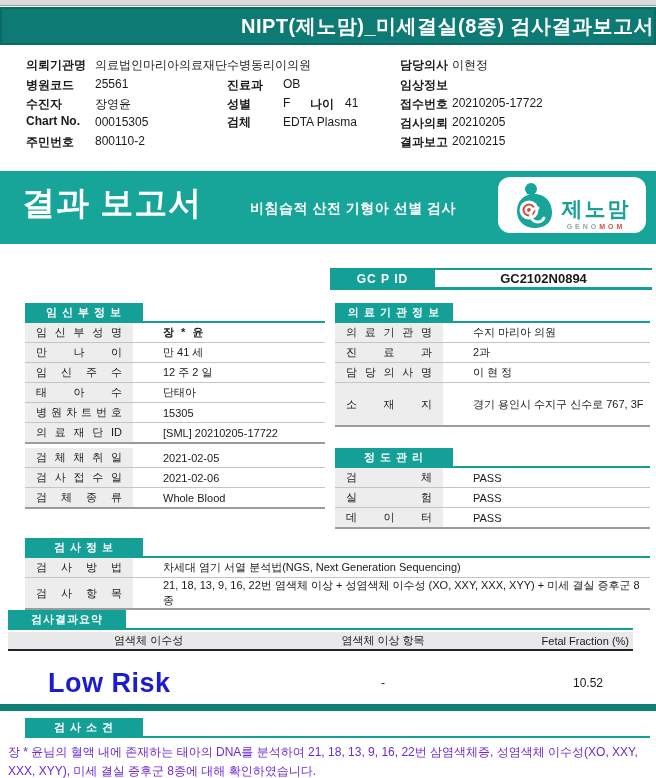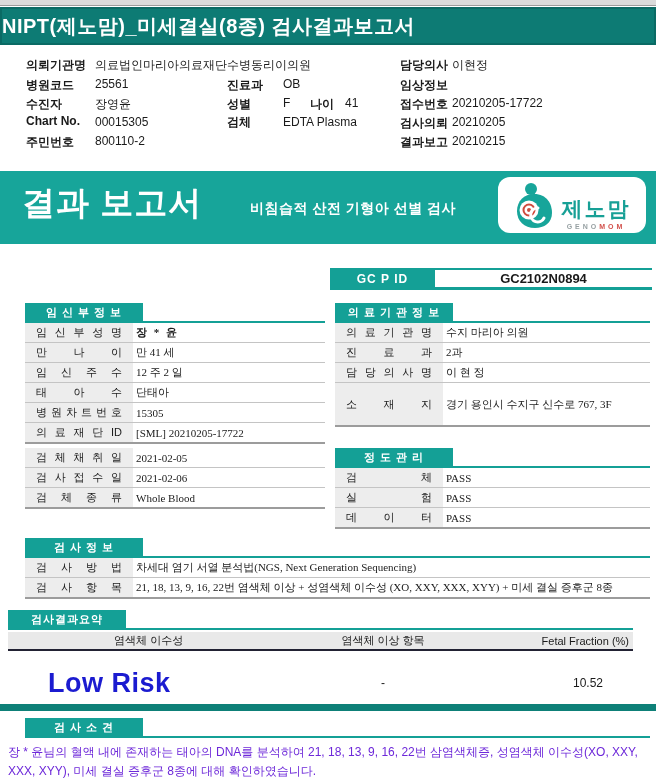--- a/index.html
+++ b/index.html
@@ -14,21 +14,21 @@
   html,body{margin:0;padding:0;background:#fff;}
   .page{
     position:relative;width:656px;height:778px;background:#fff;
     font-family:"Liberation Sans",sans-serif;color:var(--ink);overflow:hidden;
   }
   .abs{position:absolute;}
   
   .top-strip{top:0;left:0;width:656px;height:5px;background:#dadada;border-bottom:1px solid #9b9b9b;}
   .title-bar{
     top:7px;left:0;width:652px;height:34px;background:var(--teal-dark);
-    border:2px solid #0a6a64;display:flex;align-items:center;justify-content:flex-start;
+    border:2px solid #0a6a64;display:flex;align-items:center;justify-content:flex-end;
   }
   .title-bar span{color:#fff;font-weight:bold;font-size:20px;letter-spacing:0.5px;}
   
   .fld{position:absolute;font-size:12px;white-space:nowrap;}
   .fld.lbl{font-weight:bold;}
   
   .banner{top:171px;left:0;width:656px;height:73px;background:var(--teal-banner);}
   .banner-title{position:absolute;left:22px;top:10px;color:#fff;font-weight:bold;font-size:33px;letter-spacing:1px;}
   .banner-sub{position:absolute;left:250px;top:29px;color:#fff;font-weight:bold;font-size:14px;letter-spacing:0.5px;}
   .logo-box{
@@ -48,21 +48,21 @@
   
   .section{position:absolute;}
   .sec-head{border-bottom:2px solid var(--teal);}
   .sec-tab{display:inline-block;background:var(--teal);color:#fff;font-weight:bold;font-size:11px;
     letter-spacing:1px;text-align:center;width:118px;height:18px;line-height:18px;vertical-align:bottom;}
   .trow{display:flex;align-items:stretch;border-bottom:1px solid var(--row-line);min-height:19px;font-size:11px;}
   .trow.last{border-bottom:2px solid var(--row-end);}
   .trow.tall{min-height:42px;}
   .tlabel{width:86px;background:var(--label-bg);padding:0 11px;display:flex;align-items:center;}
   .tlabel span{display:block;width:100%;text-align:justify;text-align-last:justify;}
-  .tvalue{flex:1;display:flex;align-items:center;padding-left:3px;font-family:Liberation Serif, serif;}
+  .tvalue{flex:1;display:flex;align-items:center;padding-left:30px;}
   .tvalue.bold{font-weight:bold;letter-spacing:2px;}
   
   .rs-header{display:flex;background:#e9e9e9;border-bottom:2px solid #222233;font-size:11px;
     height:17px;align-items:center;margin-top:2px;}
   .rs-c1{width:45%;text-align:center;}
   .rs-c2{width:30%;text-align:center;}
   .rs-c3{width:25%;text-align:right;padding-right:4px;box-sizing:border-box;}
   .rs-row{display:flex;align-items:center;height:58px;font-size:12px;margin-top:3px;}
   .rs-row .rs-c1{text-align:left;}
   .low-risk{font-size:27px;font-weight:bold;color:#1b1bd0;margin-left:40px;letter-spacing:0.5px;}

